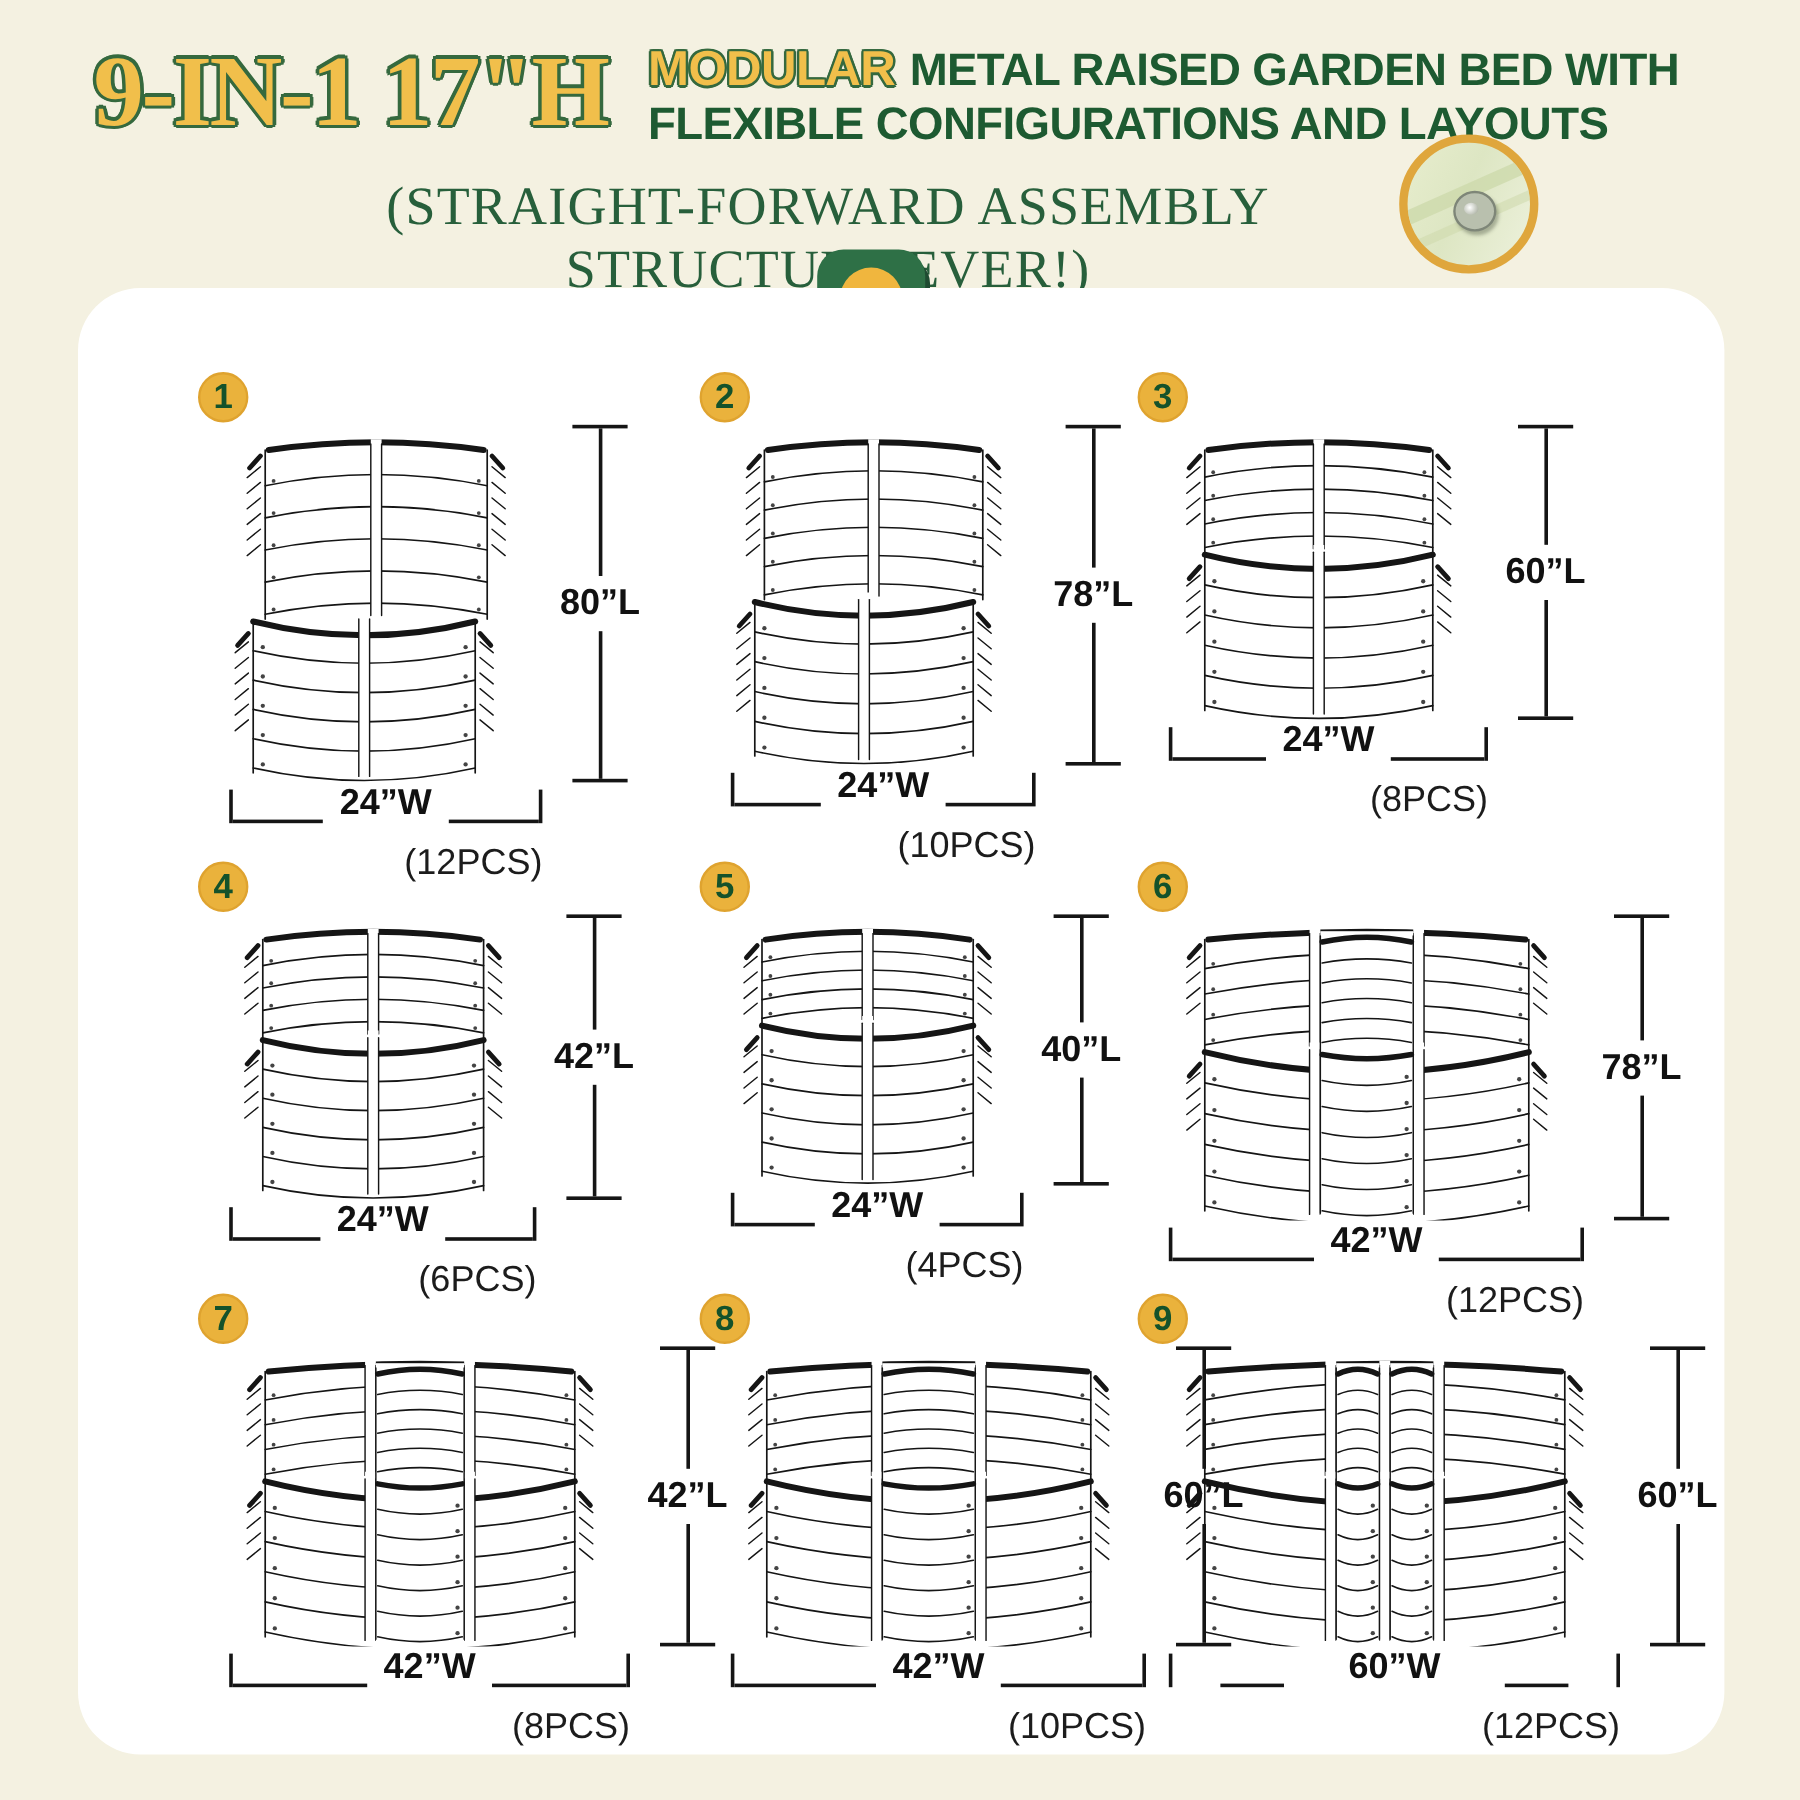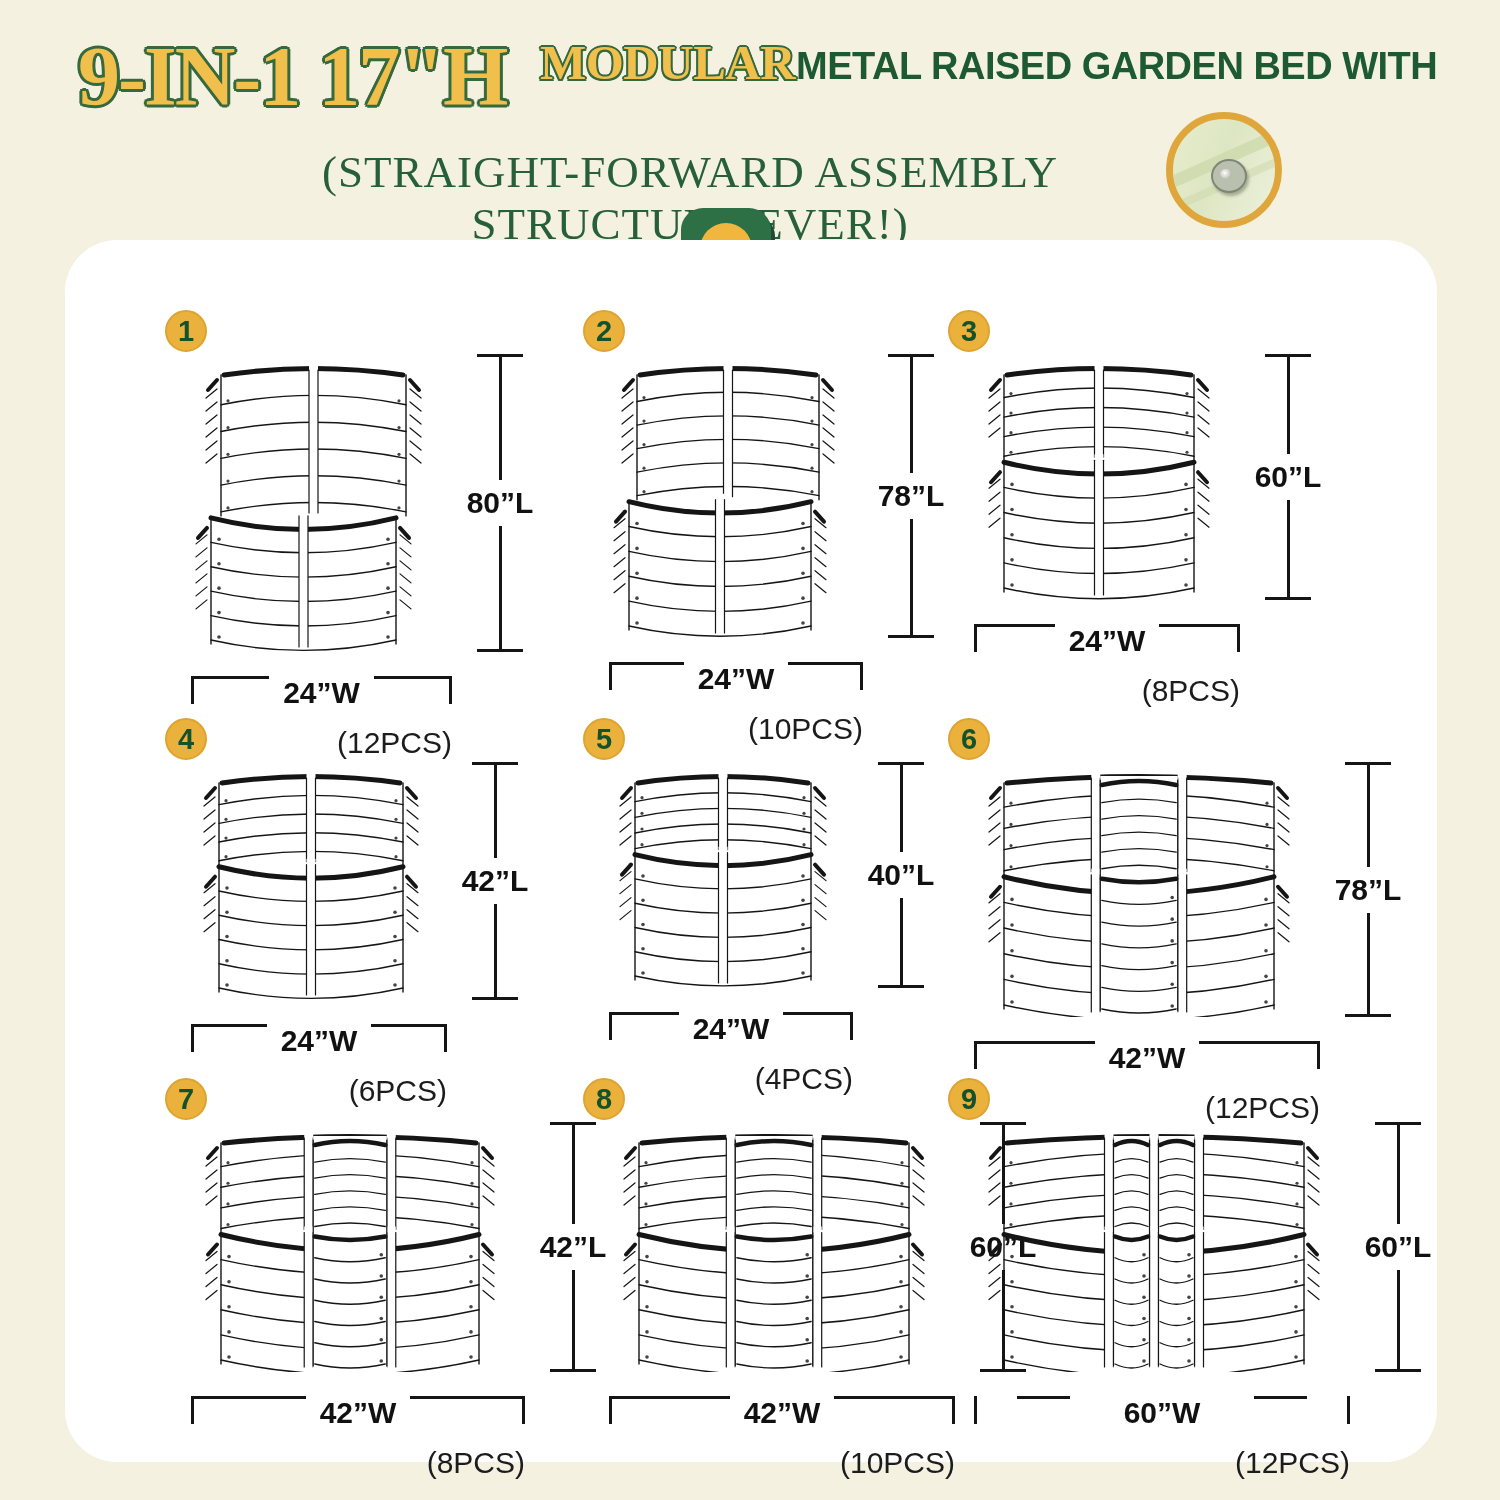--- a/index.html
+++ b/index.html
@@ -12,21 +12,21 @@
       white-space:nowrap;}
   .gold-outline{color:#F1BF4B;
       text-shadow:3px 0 0 #35693E,-3px 0 0 #35693E,0 3px 0 #35693E,0 -3px 0 #35693E,
                   2.2px 2.2px 0 #35693E,-2.2px -2.2px 0 #35693E,2.2px -2.2px 0 #35693E,-2.2px 2.2px 0 #35693E;}
   .gold-outline-sm{color:#F1BF4B;
       text-shadow:2px 0 0 #35693E,-2px 0 0 #35693E,0 2px 0 #35693E,0 -2px 0 #35693E,
                   1.5px 1.5px 0 #35693E,-1.5px -1.5px 0 #35693E,1.5px -1.5px 0 #35693E,-1.5px 1.5px 0 #35693E;}
   .headline{position:absolute;left:540px;top:34px;width:820px;font-weight:bold;
       font-size:38px;line-height:1.17;color:#1D5A31;letter-spacing:-0.5px;}
   .headline .row1{white-space:nowrap;}
-  .headline .modular{font-size:49px;margin-right:1px;font-family:Liberation Serif, serif;}
+  .headline .modular{font-size:41px;margin-right:12px;}
   .subtitle{position:absolute;left:200px;top:146px;width:980px;text-align:center;
       font-family:"Liberation Serif",serif;font-size:45px;letter-spacing:1px;color:#275F3B;}
 
   
   .inset{position:absolute;left:1166px;top:112px;width:116px;height:116px;border-radius:50%;
       border:7px solid #DFA63C;box-sizing:border-box;overflow:hidden;
       background:linear-gradient(115deg,#e7edcd 0%,#dde6c3 45%,#edf1dc 100%);}
   .inset .stripe{position:absolute;left:-20px;width:160px;height:12px;background:#cdd9ab;
       transform:rotate(-24deg);opacity:.8;}
   .inset .s1{top:30px;} .inset .s2{top:58px;height:8px;opacity:.55;}
@@ -50,35 +50,36 @@
   .badge{width:42px;height:42px;border-radius:50%;background:#EAB23C;border:2px solid #DFA32F;
       box-sizing:border-box;display:flex;align-items:center;justify-content:center;
       font-weight:bold;font-size:29px;color:#14522B;}
   .art{display:flex;align-items:stretch;margin-left:26px;margin-top:2px;}
   svg.bed{display:block;flex:0 0 auto;}
   .vdim{display:flex;flex-direction:column;align-items:center;margin-left:22px;min-width:84px;}
   .vdim .cap{width:46px;border-top:3px solid #151515;}
   .vdim .seg{width:3px;flex:1;background:#151515;}
   .dimlabel{font-weight:bold;font-size:30px;color:#111;white-space:nowrap;}
   .vdim .dimlabel{margin:6px 0;}
-  .hdim{display:flex;align-items:flex-start;margin-left:26px;margin-top:24px;}
+  .hdim{display:flex;align-items:flex-end;margin-left:26px;margin-top:0;}
   .hdim .tick{width:3px;height:28px;background:#151515;}
   .hdim .hseg{flex:1;height:3px;background:#151515;}
   .hdim .dimlabel{margin:0 14px;}
   .pcs{margin-left:26px;margin-top:16px;font-size:30px;color:#1c1c1c;text-align:right;}
 </style>
 </head>
 <body>
 
 <div class="page">
 
   <div class="title-left gold-outline">9-IN-1 17"H</div>
 
   <div class="headline">
     <div class="row1"><span class="modular gold-outline-sm">MODULAR</span><span>METAL RAISED GARDEN BED WITH</span></div>
+    <div class="row2">FLEXIBLE CONFIGURATIONS AND LAYOUTS</div>
   </div>
 
   <div class="subtitle">(STRAIGHT-FORWARD ASSEMBLY STRUCTURE EVER!)</div>
 
   <div class="inset">
     <div class="stripe s1"></div>
     <div class="stripe s2"></div>
     <div class="bolt"></div>
   </div>
 

